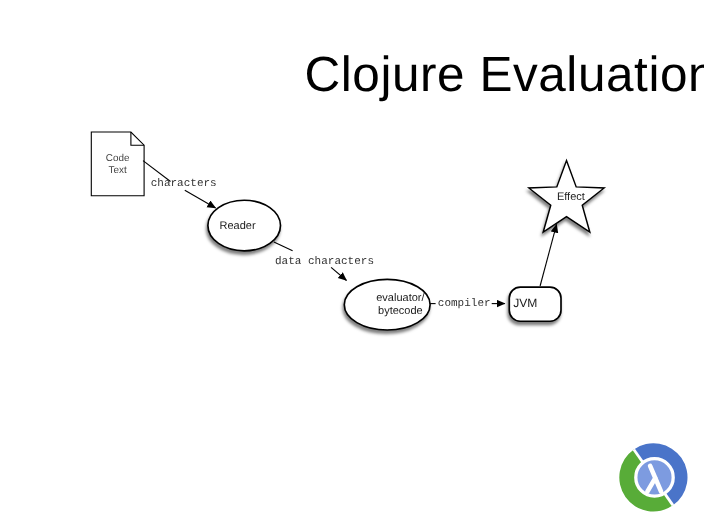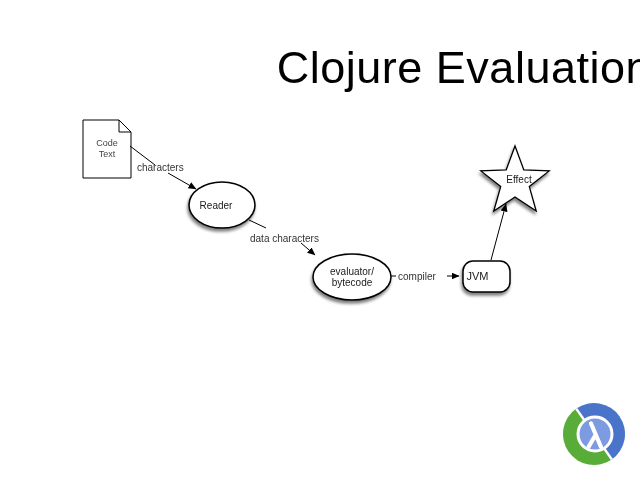--- a/index.html
+++ b/index.html
@@ -31,21 +31,21 @@
   .diagram-svg {
     position: absolute;
     left: 0;
     top: 0;
   }
   .lbl {
     position: absolute;
     font-size: 10px;
     color: #333333;
     white-space: nowrap;
-    font-family: Liberation Sans, sans-serif;
+    font-family: Liberation Mono, monospace;
   }
   .node-lbl {
     position: absolute;
     font-size: 10px;
     color: #1a1a1a;
     text-align: center;
     line-height: 11px;
     font-family: "Liberation Sans", sans-serif;
   }
   .node-lbl span { display: block; }
@@ -116,21 +116,21 @@
     <span>Code</span>
     <span>Text</span>
   </div>
 
   <div class="lbl" style="left:137px; top:162px;">characters</div>
 
   <div class="node-lbl" style="left:189px; top:200px; width:54px;">Reader</div>
 
   <div class="lbl" style="left:250px; top:233px;">data characters</div>
 
-  <div class="node-lbl" style="left:312px; top:266px; width:80px;">
+  <div class="node-lbl" style="left:324px; top:266px; width:80px;">
     <span>evaluator/</span>
     <span>bytecode</span>
   </div>
 
   <div class="lbl" style="left:398px; top:271px;">compiler</div>
 
   <div class="node-lbl jvm-lbl" style="left:463px; top:261px; width:29px;border-radius:10px;">JVM</div>
 
   <div class="node-lbl" style="left:492px; top:174px; width:54px;">Effect</div>
 

